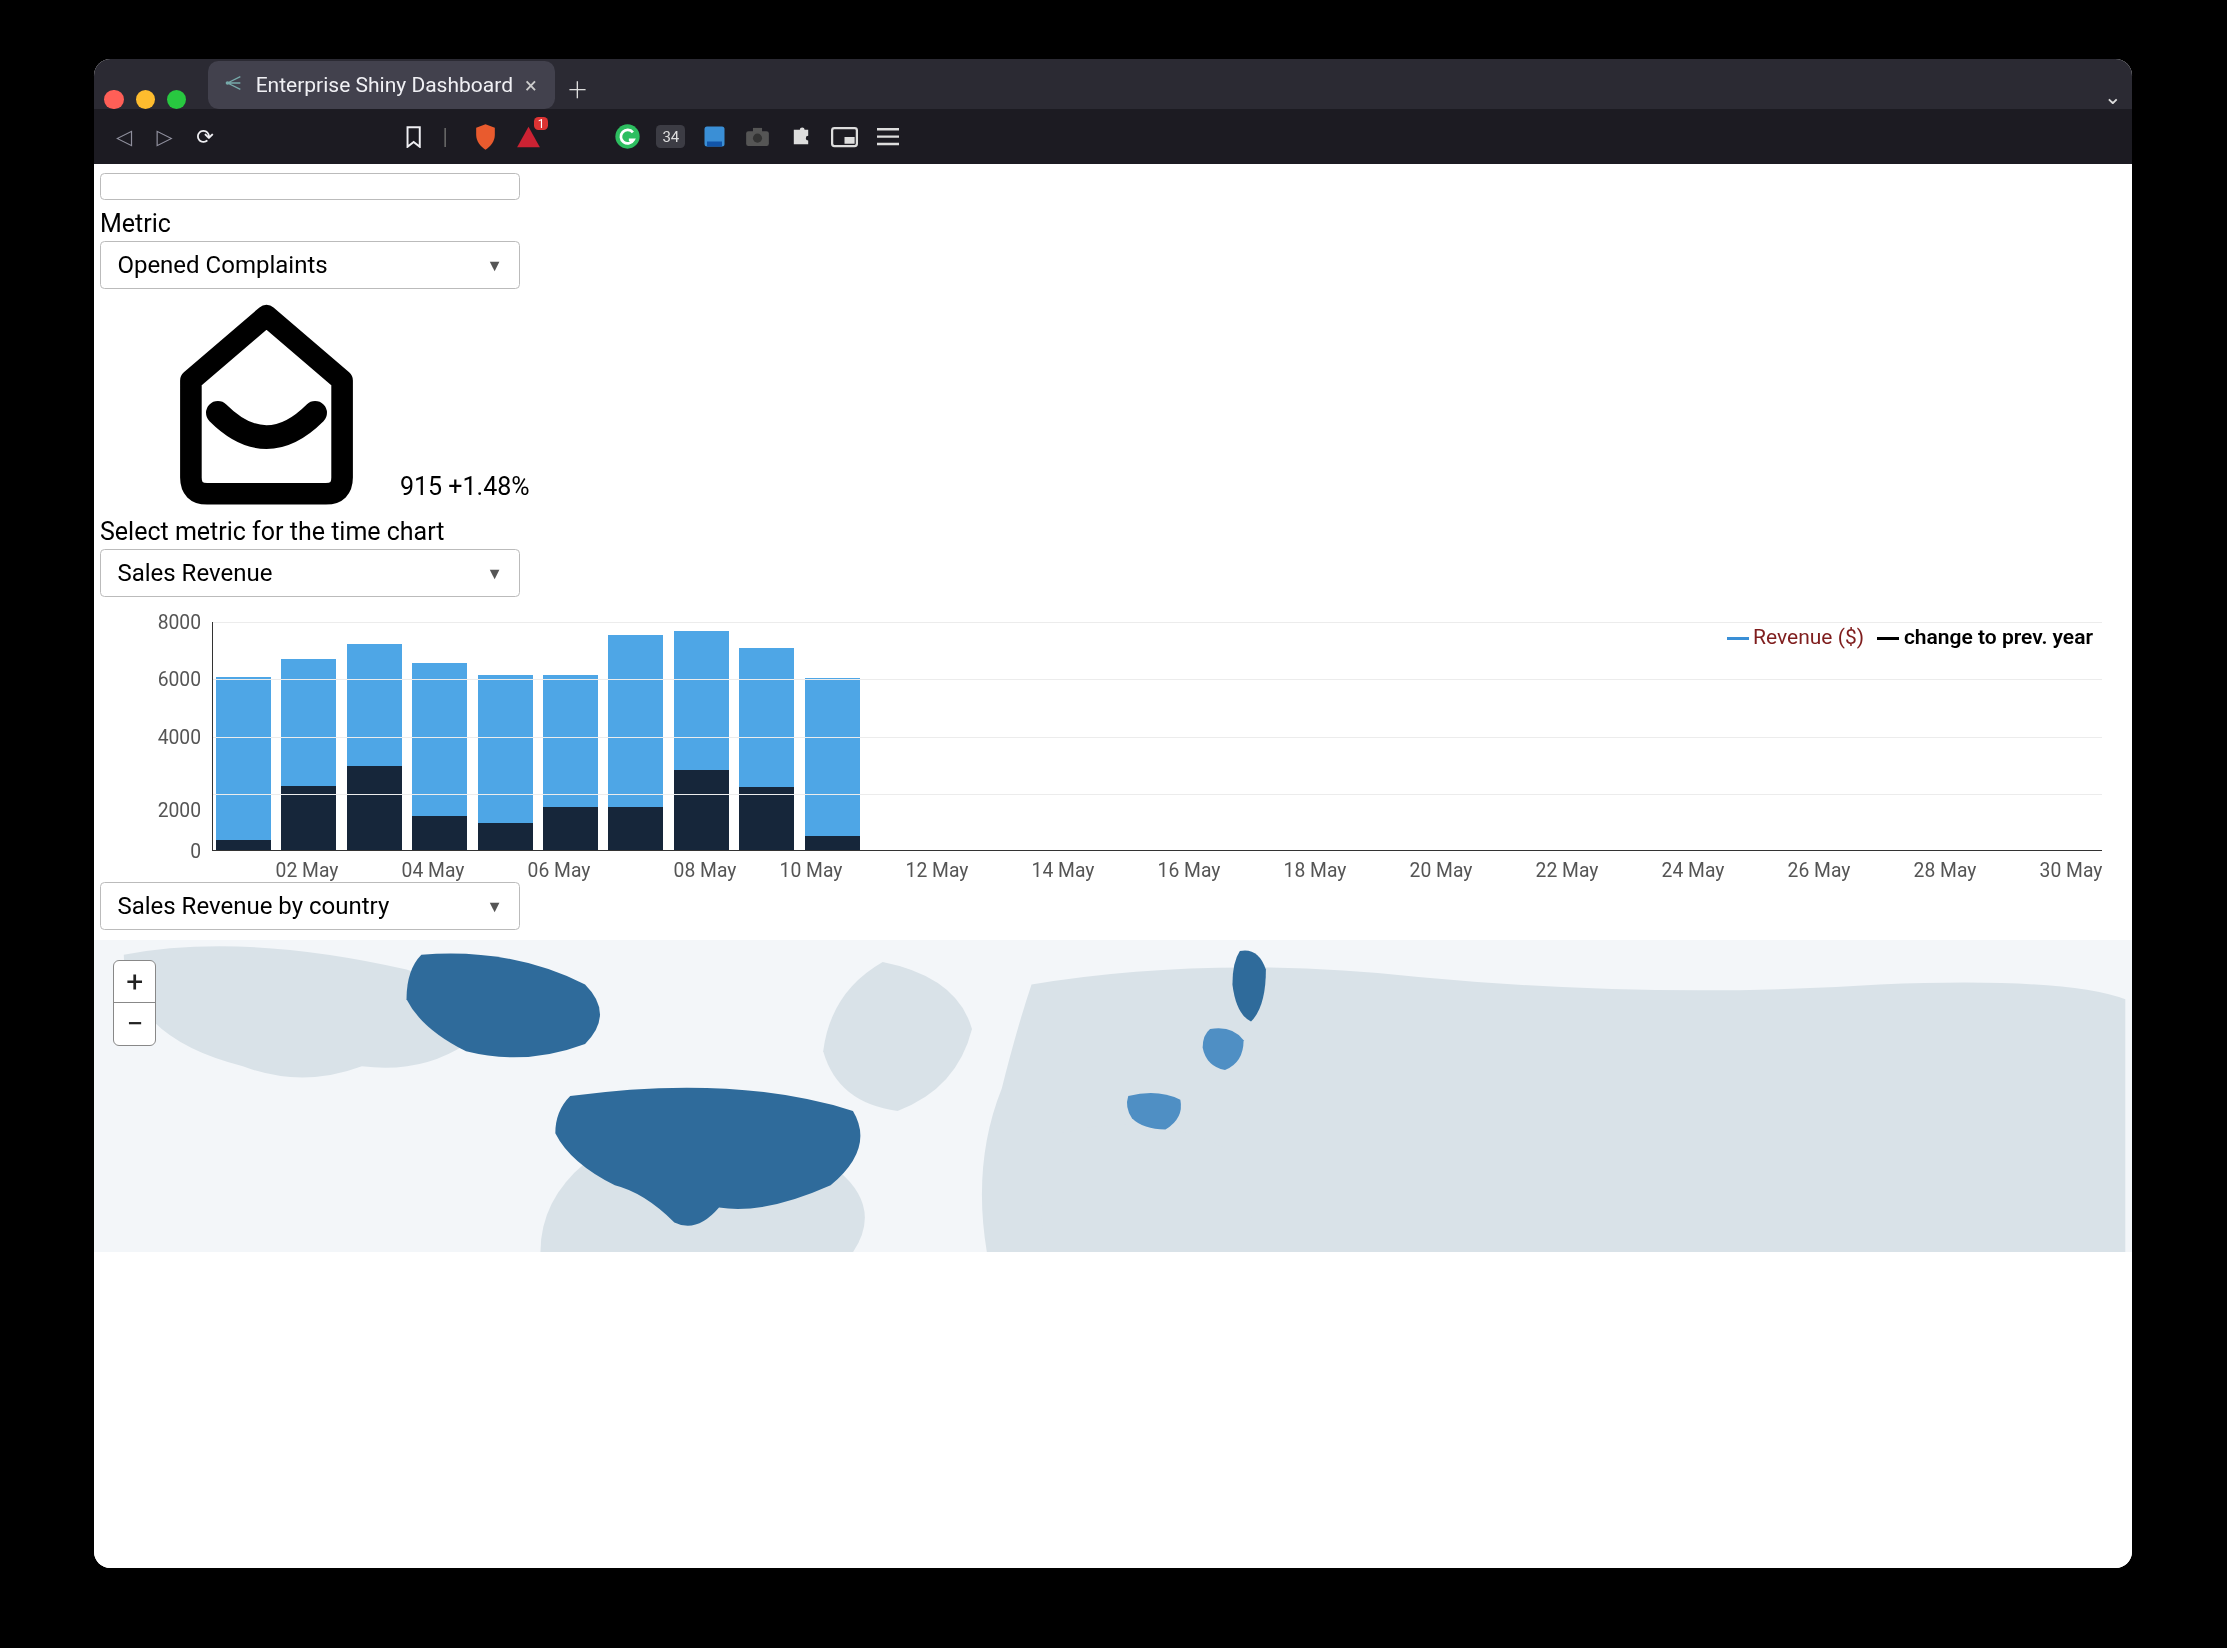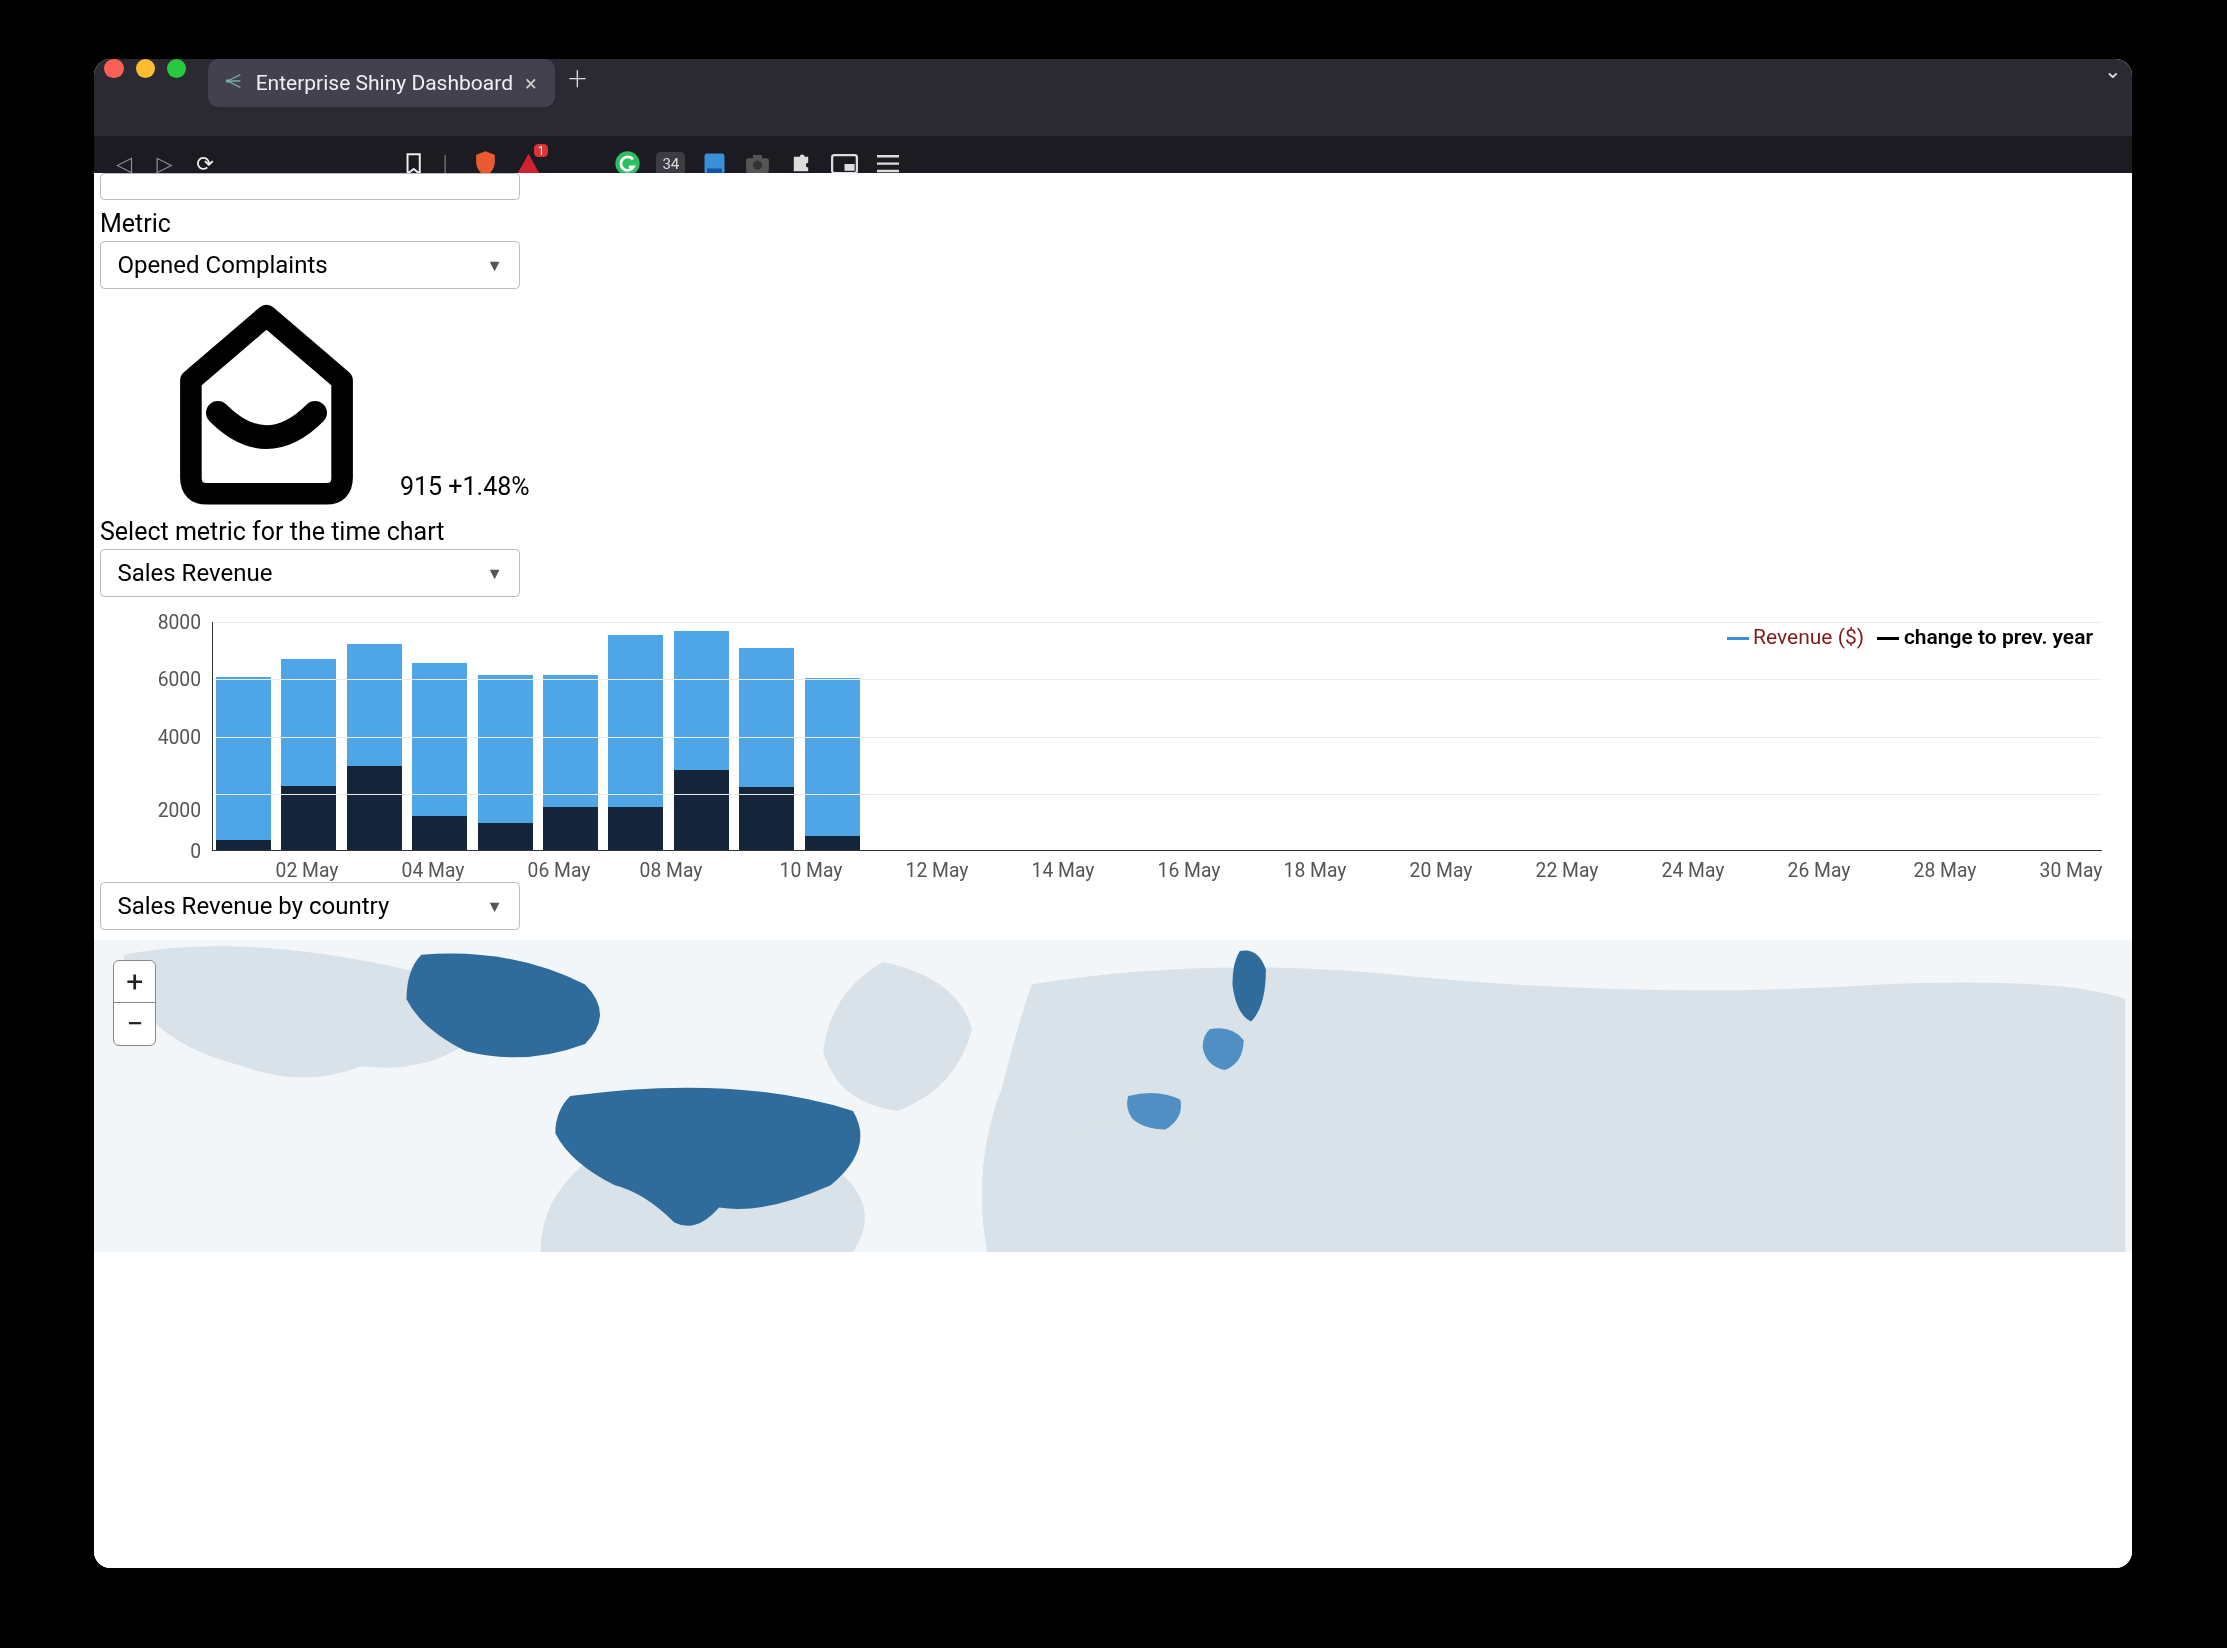--- a/index.html
+++ b/index.html
@@ -1,19 +1,19 @@
 <!DOCTYPE html>
 <html style="font-size:12px"><head>
 <meta charset="utf-8">
 <style>
   * { box-sizing: border-box; margin: 0; padding: 0; }
   html, body { width: 2227px; height: 1649px; background: #000; font-family: -apple-system, BlinkMacSystemFont, "Segoe UI", Roboto, sans-serif; }
   .frame { position: absolute; left: 94px; top: 59px; width: 2038px; height: 1509px; background: #fff; border-radius: 16.4px; overflow: hidden; box-shadow: 0 0 30px rgba(0,0,0,.6); }
   
-  .tabbar { height: 77px; background: #2b2a33; display: flex; align-items: flex-start; padding: 0 10.4px; }
+  .tabbar { height: 50px; background: #2b2a33; display: flex; align-items: flex-end; padding: 0 10.4px; }
   .traffic { display: flex; gap: 12px; align-items: center; margin-right: 22px; }
   .tl { width: 19.3px; height: 19.3px; border-radius: 50%; }
   .tl.red { background: #ff5f57; } .tl.yel { background: #febc2e; } .tl.grn { background: #28c840; }
   .tab { height: 48px; background: #42414d; border-radius: 10.4px; display: flex; align-items: center; padding: 0 18px 0 13.4px; gap: 12px; color: #f0f0f4; font-size: 21px; min-width: 327px; }
   .tab .favicon svg { width: 22px; height: 22px; }
   .tab .title { flex: 1; white-space: nowrap; overflow: hidden; }
   .tab .close { font-size: 22px; color: #ccc; }
   .newtab { margin-left: 13.4px; font-size: 33px; color: #ddd; font-weight: 200; }
   .tabdrop { margin-left: auto; color: #ddd; font-size: 21px; }
   .toolbar { height: 55px; background: #1c1b22; display: flex; align-items: center; padding: 0 12px; gap: 4.5px; }
@@ -242,21 +242,21 @@
           </div>
       <div class="grid" style="top: 172px;"></div>
           <div class="grid" style="top: 115px;"></div>
           <div class="grid" style="top: 57px;"></div>
           <div class="grid" style="top: 0px;"></div>
         </div>
       <div class="xaxis" id="xaxis">
           <div class="xtick" style="left: 95px;">02 May</div>
           <div class="xtick" style="left: 221px;">04 May</div>
           <div class="xtick" style="left: 347px;">06 May</div>
-          <div class="xtick" style="left: 459px;">08 May</div>
+          <div class="xtick" style="left: 493px;">08 May</div>
           <div class="xtick" style="left: 599px;">10 May</div>
           <div class="xtick" style="left: 725px;">12 May</div>
           <div class="xtick" style="left: 851px;">14 May</div>
           <div class="xtick" style="left: 977px;">16 May</div>
           <div class="xtick" style="left: 1103px;">18 May</div>
           <div class="xtick" style="left: 1229px;">20 May</div>
           <div class="xtick" style="left: 1355px;">22 May</div>
           <div class="xtick" style="left: 1481px;">24 May</div>
           <div class="xtick" style="left: 1607px;">26 May</div>
           <div class="xtick" style="left: 1733px;">28 May</div>

